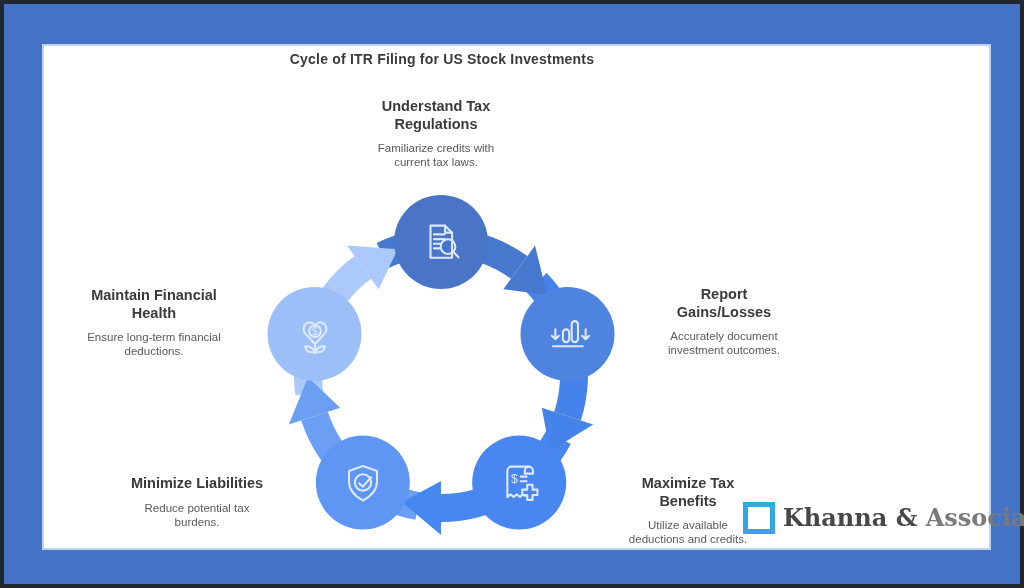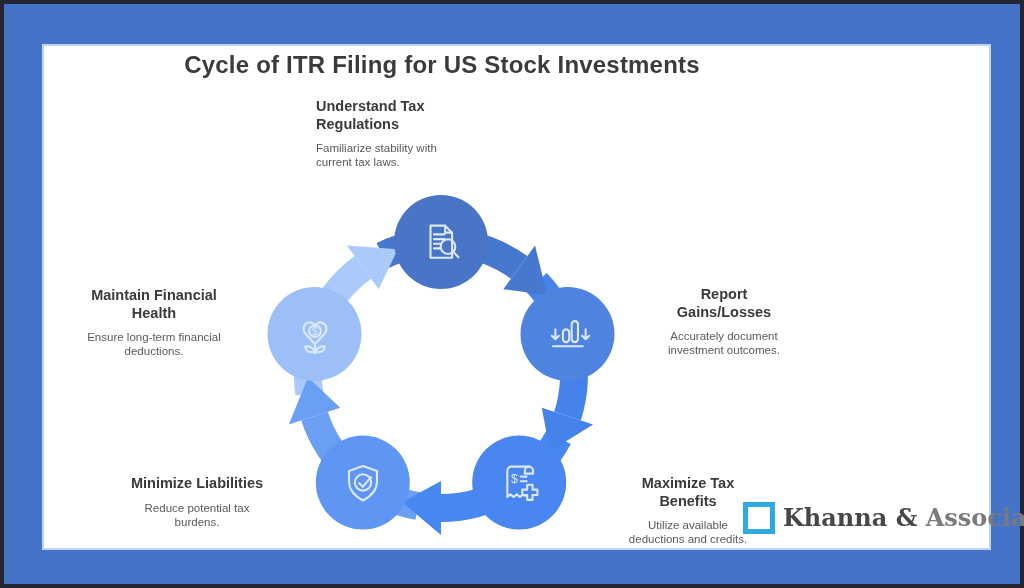--- a/index.html
+++ b/index.html
@@ -2,29 +2,29 @@
 <html><head>
 <meta charset="utf-8">
 <style>
   html,body{margin:0;padding:0;background:#111;}
   *{box-sizing:border-box;}
   .poster{position:relative;width:1024px;height:588px;background:#232531;font-family:"Liberation Sans",sans-serif;overflow:hidden;}
   .frame{position:absolute;inset:4px;background:#4573C8;}
   .card{position:absolute;left:38px;top:40px;width:949px;height:506px;background:#ffffff;border:2px solid #BCD4F1;}
   .card-inner{position:absolute;inset:0;}
   .main-title{position:absolute;left:0;top:5px;width:796px;text-align:center;
-    font-size:24px;font-weight:700;color:#3B3B3B;letter-spacing:.2px;}
+    font-size:14px;font-weight:700;color:#3B3B3B;letter-spacing:.2px;}
   .cycle-svg{position:absolute;left:0;top:0;}
   .icon{position:absolute;width:56px;height:56px;}
   .icon svg{width:100%;height:100%;display:block;}
   .icon svg *{vector-effect:none;}
   .node-label{position:absolute;}
   .node-title{font-size:14.5px;font-weight:700;color:#3A3A3A;line-height:17.5px;}
   .node-desc{font-size:11.5px;color:#5A5A5A;line-height:14px;margin-top:8px;}
-  .t-center{text-align:left;}
+  .t-center{text-align:center;}
   .t-left{text-align:center;}
   .t-right{text-align:center;}
   .lbl-0{left:272px;top:52px;width:240px;}
   .lbl-1{left:595px;top:240px;width:170px;}
   .lbl-2{left:554px;top:429px;width:180px;}
   .lbl-3{left:63px;top:429px;width:180px;}
   .lbl-4{left:20px;top:241px;width:180px;}
   .logo{position:absolute;left:699px;top:456px;display:flex;align-items:center;}
   .logo-square{width:32px;height:32px;border:5px solid #2FA9E1;background:#fff;}
   .logo-text{margin-left:8px;font-family:"DejaVu Serif",serif;font-weight:700;font-size:24px;line-height:32px;white-space:nowrap;}
@@ -107,21 +107,21 @@
             <path d="M24.5 39.5 c1 -3.8 4 -5.3 8 -4.8 c-0.6 3.9 -3.6 5.6 -8 4.8 z"></path>
           </svg>
         </div>
 
         <div class="node-label lbl-0 t-center">
           <div class="node-title">
             <div>Understand Tax</div>
             <div>Regulations</div>
           </div>
           <div class="node-desc">
-            <div>Familiarize stability with</div>
+            <div>Familiarize credits with</div>
             <div>current tax laws.</div>
           </div>
         </div>
         <div class="node-label lbl-1 t-left">
           <div class="node-title">
             <div>Report</div>
             <div>Gains/Losses</div>
           </div>
           <div class="node-desc">
             <div>Accurately document</div>

